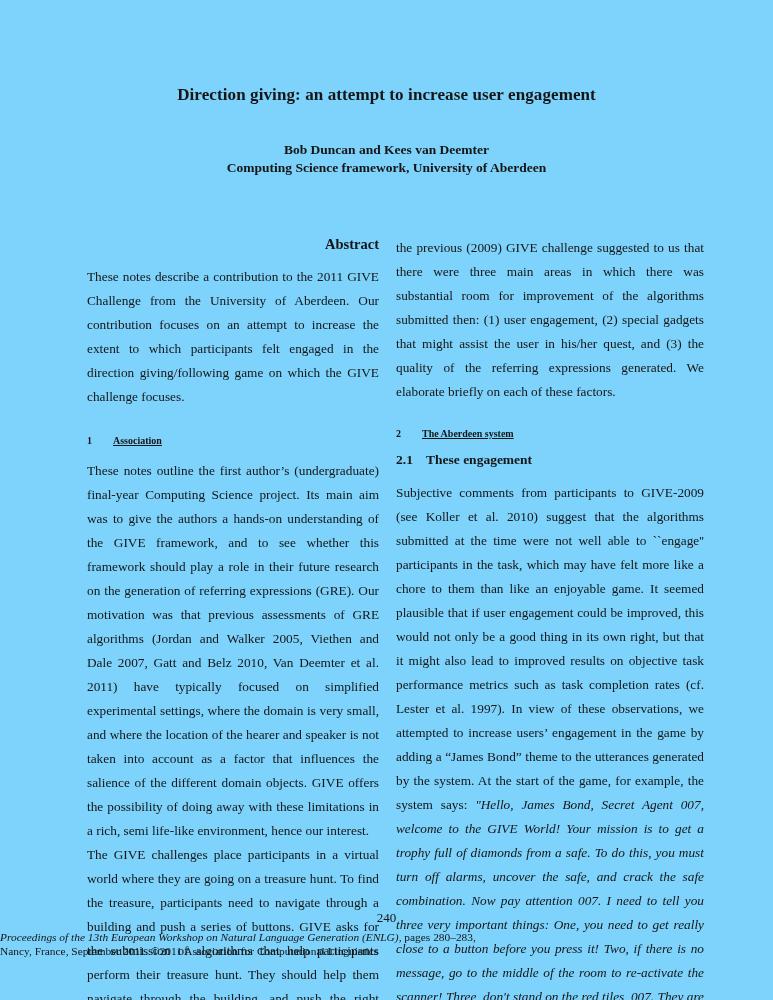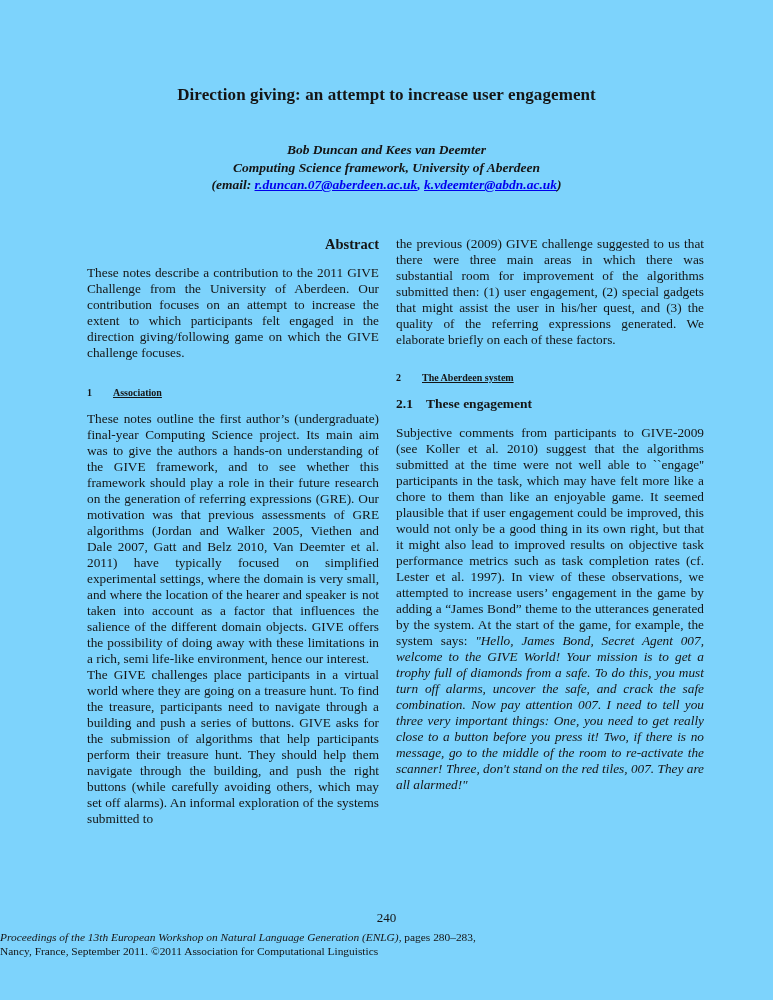--- a/index.html
+++ b/index.html
@@ -9,31 +9,31 @@
     height: 1000px;
     margin: 0 auto;
     background: #7dd3fc;
     color: #151515;
     font-family: "Liberation Serif", "DejaVu Serif", serif;
     overflow: hidden;
   }
   
   .header { position:absolute; top:85px; left:0; width:773px; text-align:center; }
   .title  { font-size:17px; font-weight:bold; letter-spacing:0.1px; }
-  .author-block { margin-top:36px; font-size:13.5px; font-weight:bold; line-height:17.5px;font-style:italic; }
+  .author-block { margin-top:36px; font-size:13.5px; font-weight:bold; line-height:17.5px; }
   .author-block a { color:#0000EE; text-decoration:underline; }
   .email-sep { color:#0000EE; text-decoration:none; }
   
   .columns { position:absolute; top:236px; left:87px; width:617px; display:flex; }
   .col-left  { width:292px; margin-right:17px; }
   .col-right { width:308px; }
   p.body {
     margin:0;
     font-size:13.3px;
-    line-height:16px;
+    line-height:24px;
     text-align:justify;
     color:#151515;
   }
   .abstract-heading { text-align:right; font-weight:bold; font-size:14.5px; margin:0 0 12px 0; }
   .abstract-text { margin:0 14px 0 17px; }
   .section-heading { font-size:10px; font-weight:bold; margin:26px 0 13px 0;text-decoration:underline; }
   .section-heading.first-right { margin-top:24px; }
   .subsection-heading { font-size:13.5px; font-weight:bold; margin:10px 0 13px 0; }
   .sec-num { display:inline-block; min-width:26px; }
   .subsec-num { display:inline-block; min-width:30px; }
@@ -49,21 +49,20 @@
 </head>
 <body>
 
 <div class="page">
 
   <div class="header">
     <div class="title">Direction giving: an attempt to increase user engagement</div>
     <div class="author-block">
       <div>Bob Duncan and Kees van Deemter</div>
       <div>Computing Science framework, University of Aberdeen</div>
-      <div><span>(email: </span><a href="#">r.duncan.07@aberdeen.ac.uk</a><span class="email-sep">, </span><a href="#">k.vdeemter@abdn.ac.uk</a><span>)</span></div>
     </div>
   </div>
 
   <div class="columns">
 
     <div class="col-left">
       <div class="abstract-heading">Abstract</div>
       <p class="body abstract-text">These notes describe a contribution to the 2011 GIVE Challenge from the University of Aberdeen. Our contribution focuses on an attempt to increase the extent to which participants felt engaged in the direction giving/following game on which the GIVE challenge focuses.</p>
 
       <div class="section-heading"><span class="sec-num">1</span><span>Association</span></div>

